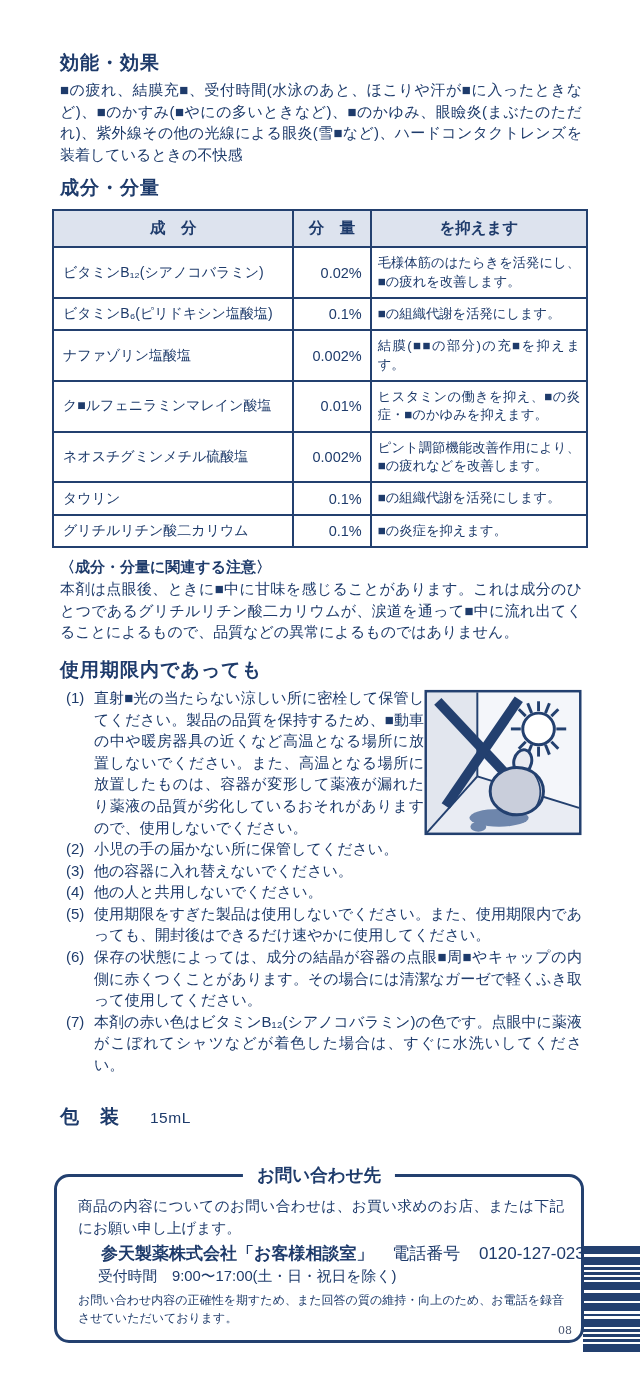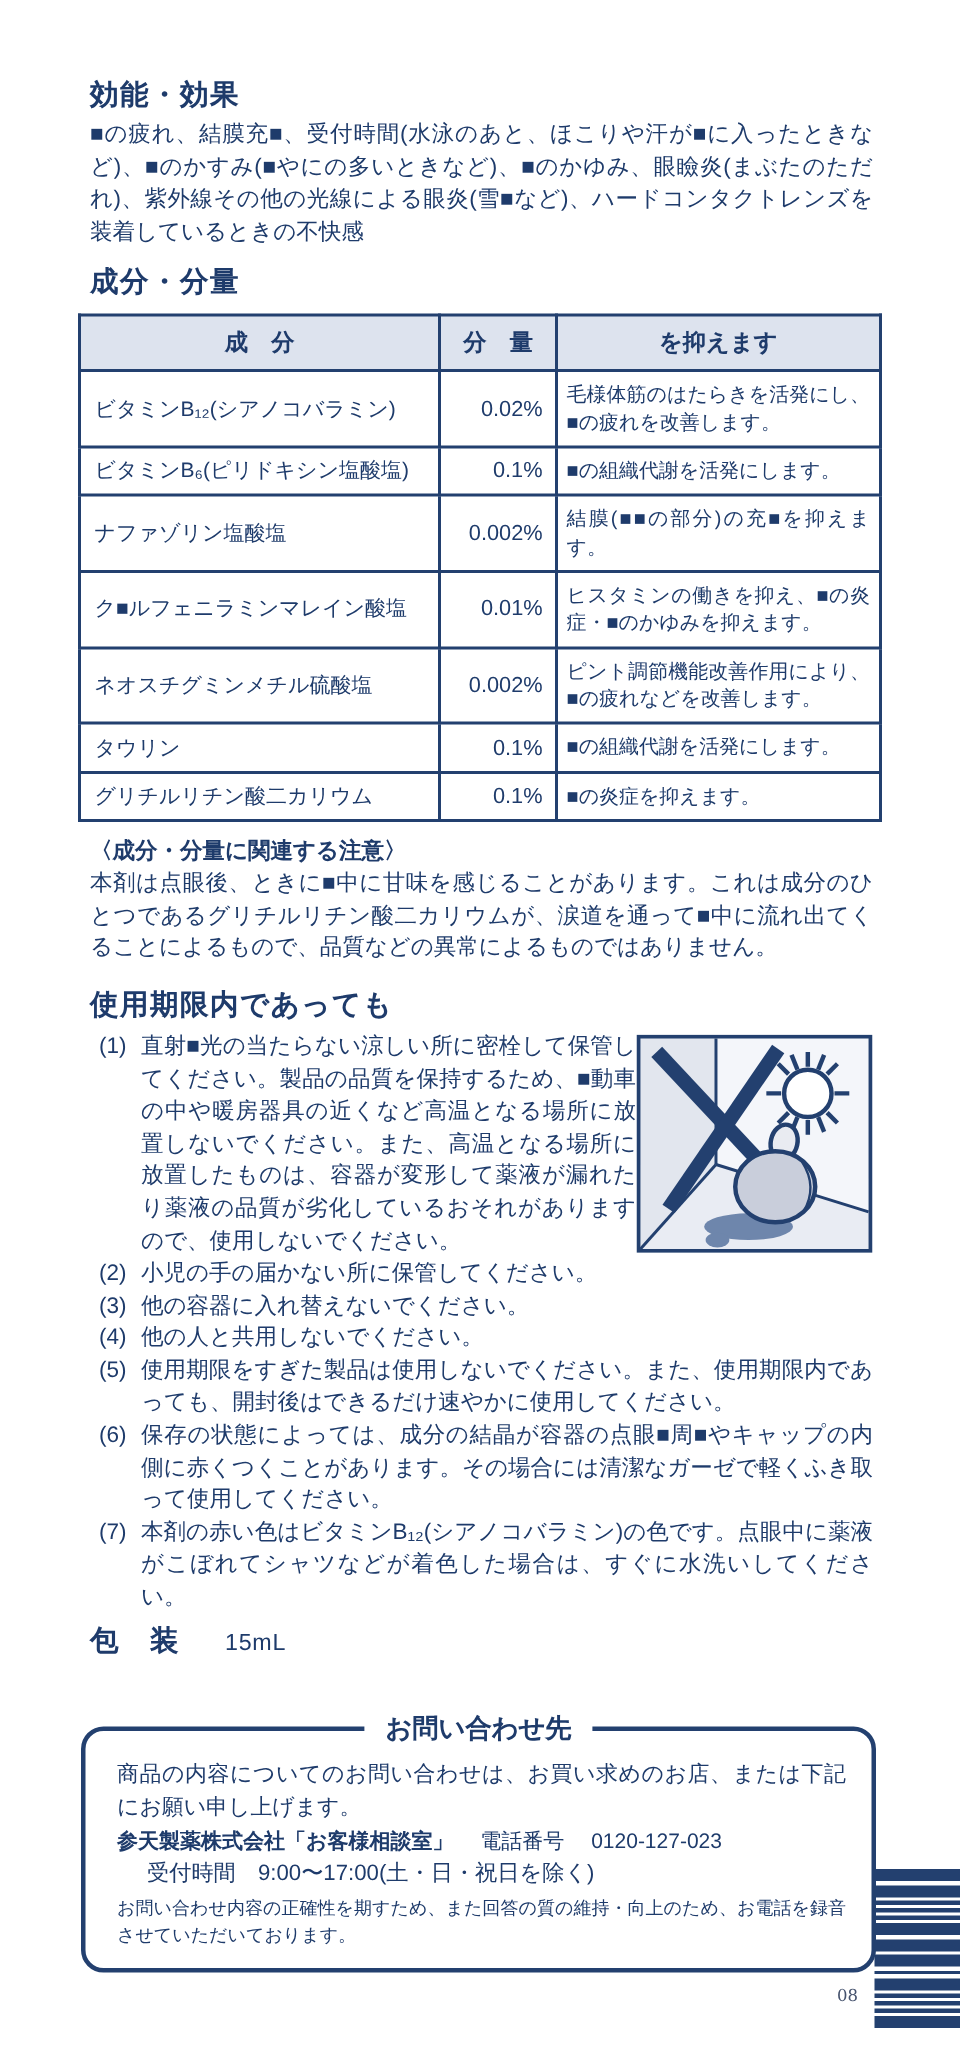--- a/index.html
+++ b/index.html
@@ -37,39 +37,39 @@
 
   .storage-title { margin-top: 14px; }
   .slist { margin-top: 4px; }
   .sitem { display: flex; font-size: 15px; line-height: 1.44; }
   .snum { flex: 0 0 34px; padding-left: 6px; }
   .stext { flex: 1; text-align: justify; }
   .sitem-first .stext { flex: 0 0 330px; }
   .pict-holder { flex: 1; display: flex; justify-content: flex-end; align-items: flex-start; padding-top: 2px; }
   .snote { margin-left: 13px; }
 
-  .pack-row { display: flex; align-items: baseline; margin-top: 5px; }
+  .pack-row { display: flex; align-items: baseline; margin-top: 28px; }
   .pack-value { font-size: 15.5px; margin-left: 30px; letter-spacing: 0.5px; }
 
   
   .contact-box {
     position: relative;
     border: 3px solid #23406f;
     border-radius: 15px;
     margin: 44px 0 0 -6px;
     width: 530px;
     padding: 19px 17px 13px 21px;
   }
   .contact-title {
     position: absolute; top: -13px; left: 50%; transform: translateX(-50%);
     background: #ffffff; padding: 0 14px;
     font-size: 17.5px; font-weight: 700; white-space: nowrap; line-height: 22px; font-family: Liberation Serif, serif;
   }
   .contact-body { font-size: 14.6px; line-height: 1.5; text-align: justify; }
-  .contact-line2 { font-size: 14px; margin-top: 3px; white-space: nowrap; }
+  .contact-line2 { font-size: 17px; margin-top: 3px; white-space: nowrap; margin-left: 23px; }
   .contact-line2 .bold { font-weight: 700; }
   .contact-line2 .sp { display: inline-block; width: 14px; }
   .contact-hours { font-size: 14.8px; margin-top: 2px; margin-left: 20px; }
   .contact-note { font-size: 12px; line-height: 1.5; margin-top: 5px; text-align: justify; }
 
   
   .barcode {
     position: absolute; top: 1246px; right: 0; width: 57px;
     display: flex; flex-direction: column; gap: 2.5px;
   }

